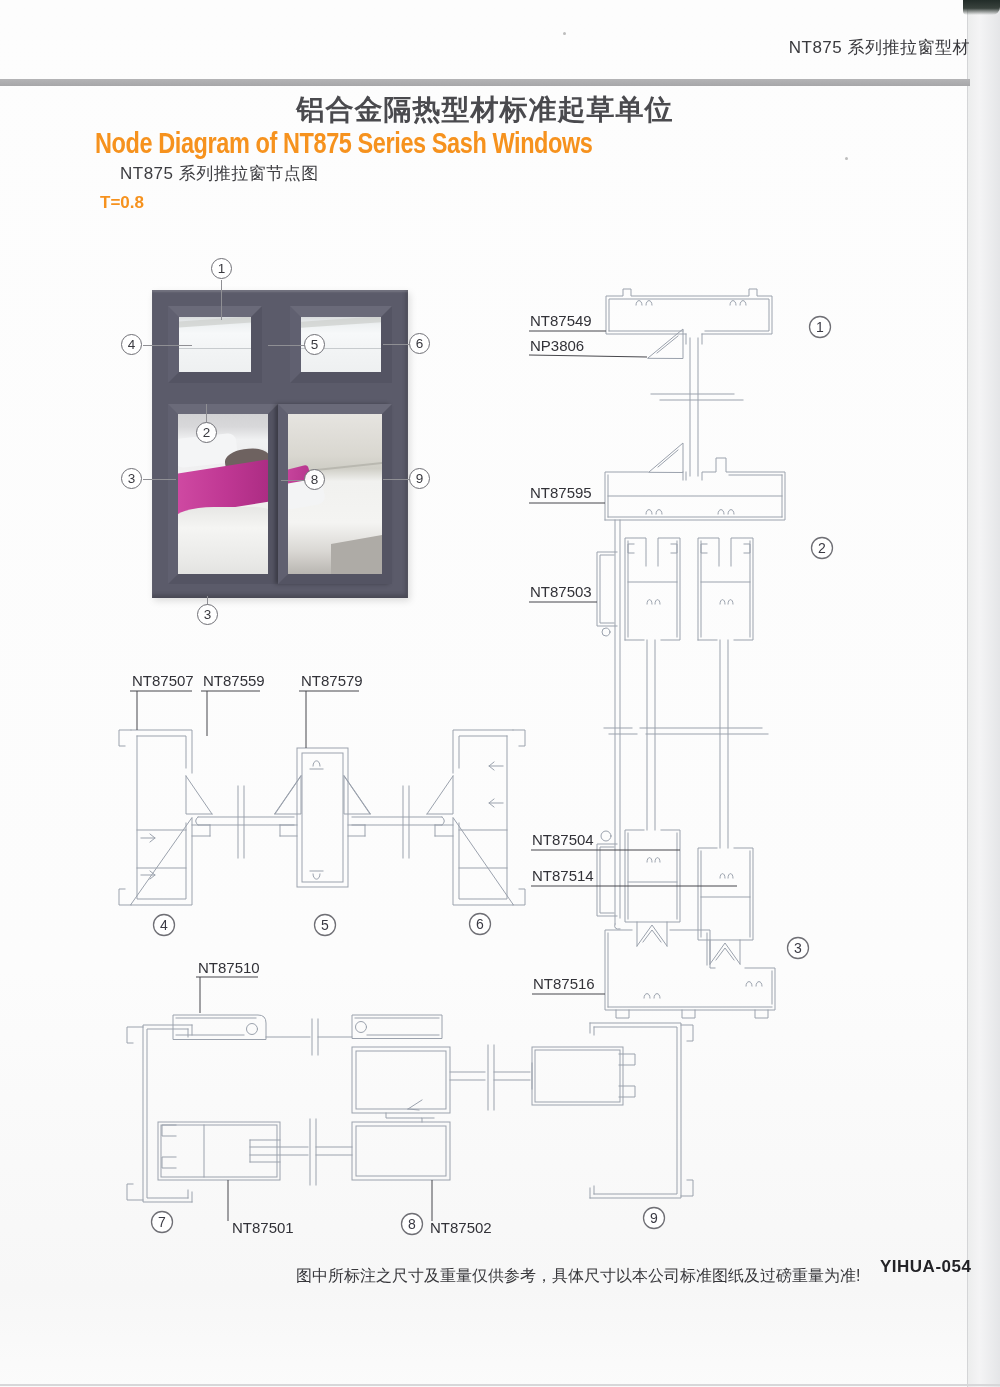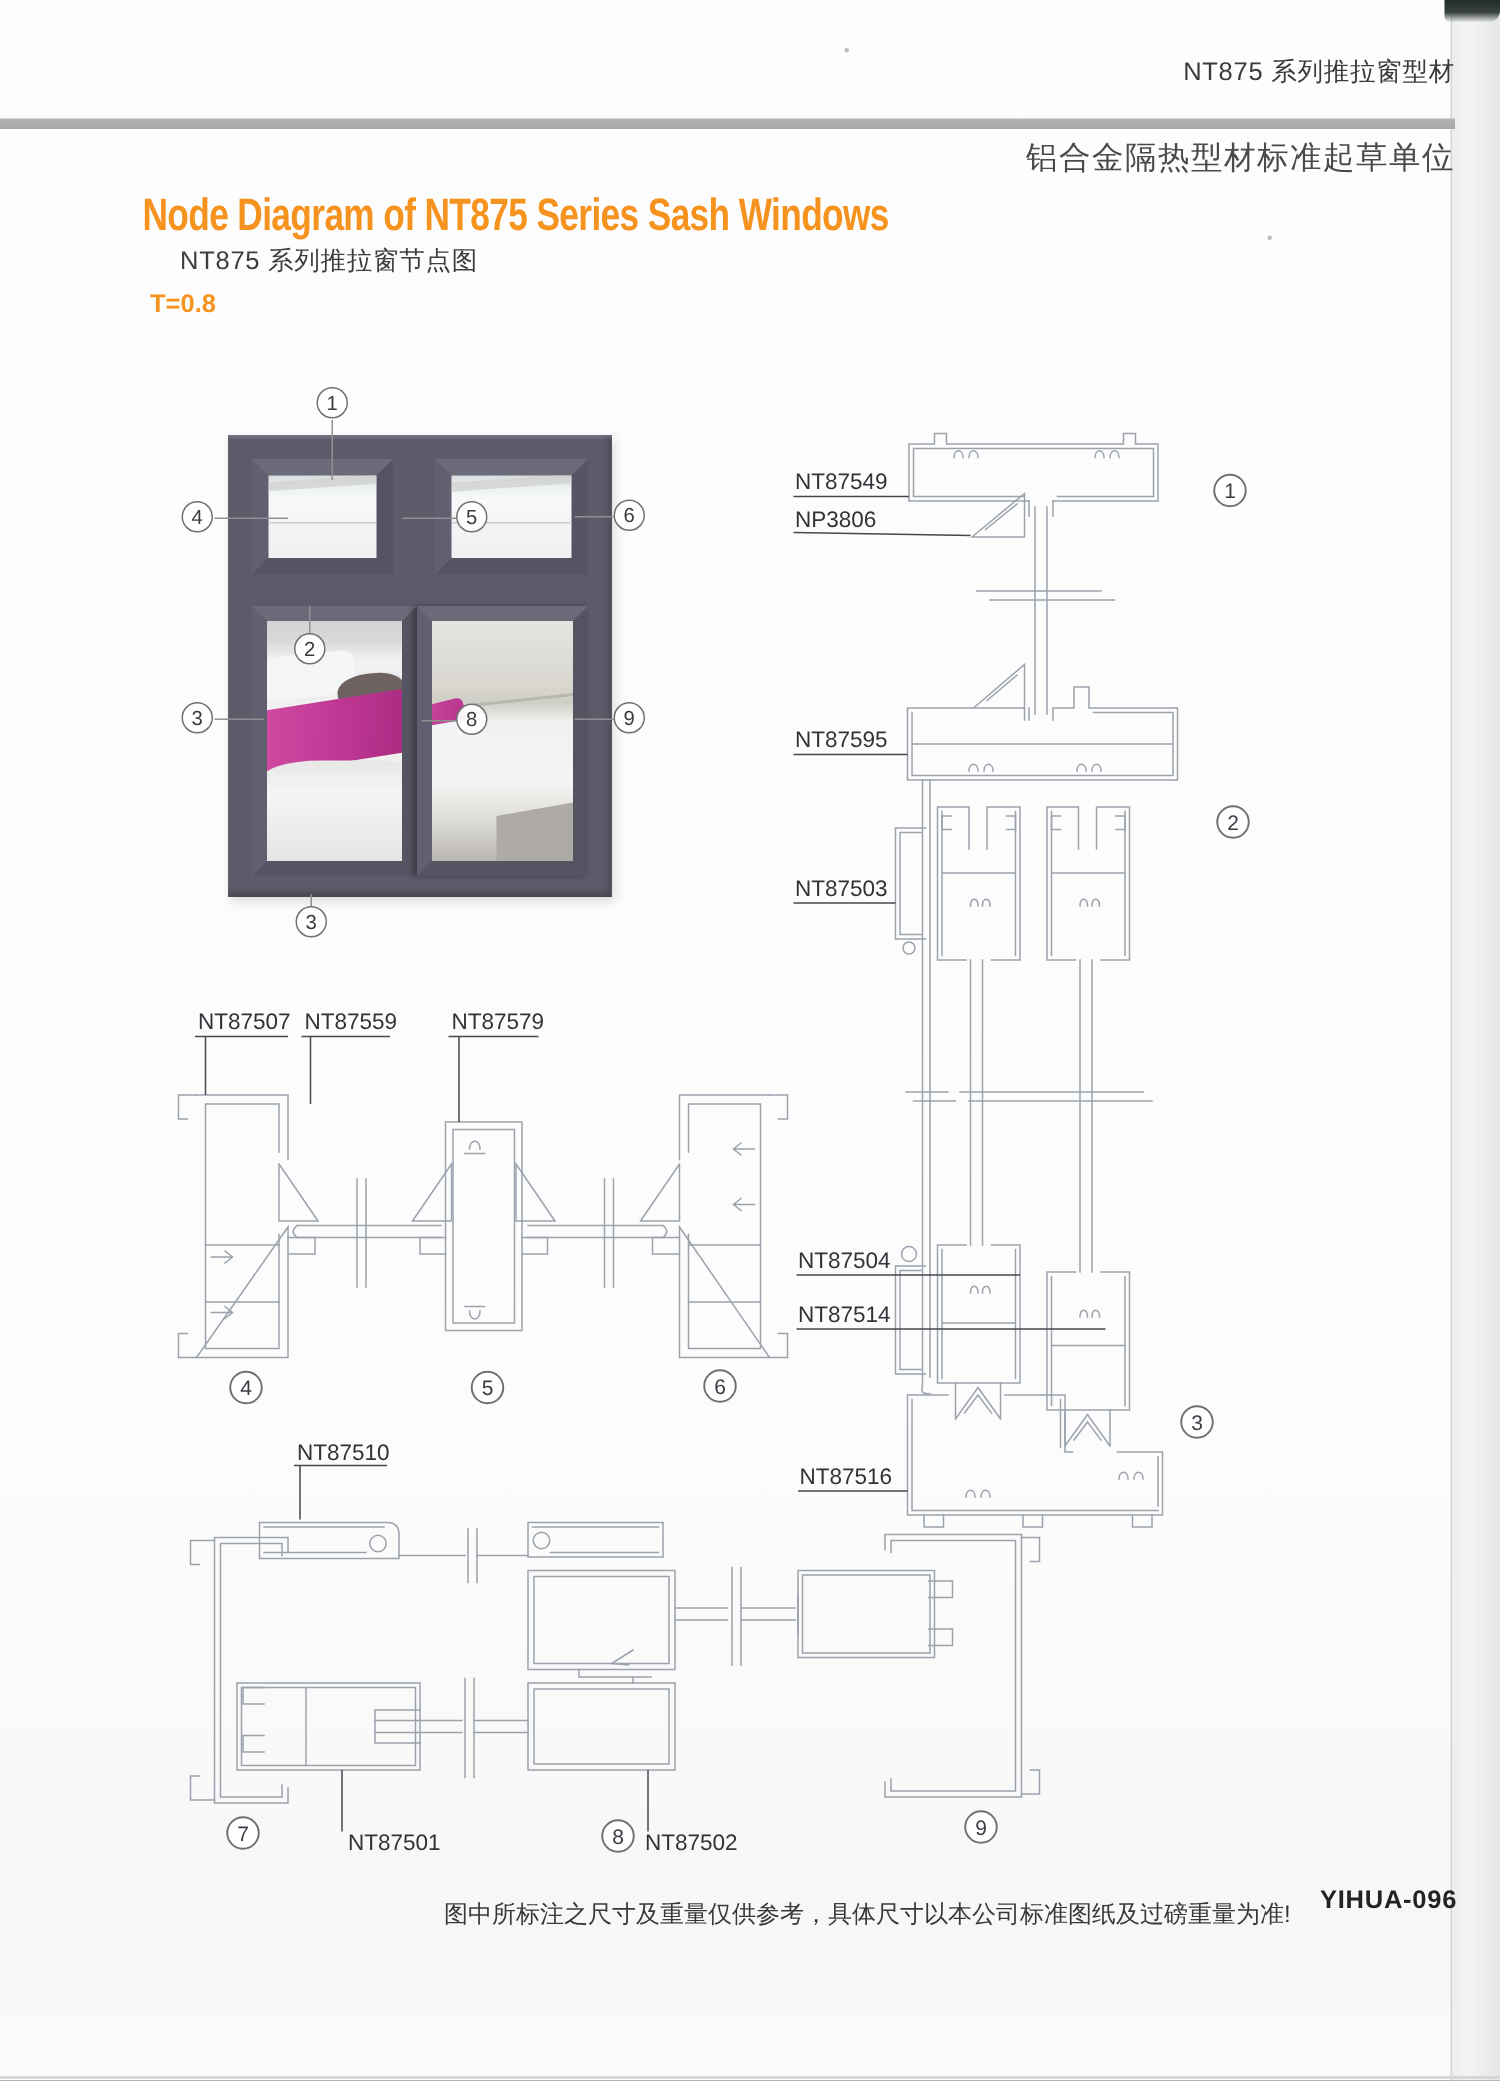--- a/index.html
+++ b/index.html
@@ -12,22 +12,22 @@
         border-left:1px solid #d4d5d7;}
   .corner-dark{position:absolute;left:963px;top:0;width:37px;height:15px;
         background:linear-gradient(180deg,#222c28 0%,#39423d 55%,rgba(70,80,74,0) 100%);
         border-radius:0 0 8px 4px;}
   .bottom-line{position:absolute;left:0;top:1384px;width:100%;height:2px;background:#d7d7d9;}
   
   .hdr-series{position:absolute;left:0;top:36px;width:970px;text-align:right;
         font-size:17px;color:#3a3a3e;letter-spacing:.5px;}
   .hdr-bar{position:absolute;left:0;top:79px;width:970px;height:7px;
         background:linear-gradient(180deg,#b4b4b6,#a7a7a9);}
-  .hdr-org{position:absolute;left:0;top:91px;width:970px;text-align:right;
-        font-size:21px;color:#4a4a4e;letter-spacing:1px;}
+  .hdr-org{position:absolute;left:0;top:91px;width:970px;text-align:center;
+        font-size:28px;color:#4a4a4e;letter-spacing:1px;font-weight:bold;}
   
   .title-en{position:absolute;left:95px;top:126px;font-size:28px;font-weight:800;
         color:#f6921e;white-space:nowrap;transform:scaleX(.84) scaleY(1.08);
         transform-origin:left top;letter-spacing:-.5px;}
   .title-zh{position:absolute;left:101px;top:162px;font-size:17px;color:#3d3d41;letter-spacing:.5px;margin-left:19px;}
   .thick{position:absolute;left:100px;top:193px;font-size:17px;font-weight:700;color:#f6921e;}
   
   .wf{position:absolute;left:152px;top:290px;width:256px;height:308px;background:#5b5b6a;
       box-shadow:inset 0 2px 2px rgba(255,255,255,.16),inset -2px -3px 4px rgba(0,0,0,.22),2px 3px 7px rgba(0,0,0,.13);}
   .pane{position:absolute;box-sizing:border-box;border:10px solid #545463;
@@ -337,15 +337,15 @@
       <circle class="co-c" cx="312" cy="269" r="10.5"></circle>
       <text class="co-t" x="312" y="274">8</text>
     </g>
     <g>
       <circle class="co-c" cx="554" cy="263" r="10.5"></circle>
       <text class="co-t" x="554" y="268">9</text>
     </g>
   </svg>
 
   <div class="foot-note">图中所标注之尺寸及重量仅供参考，具体尺寸以本公司标准图纸及过磅重量为准!</div>
-  <div class="page-code">YIHUA-096</div>
+  <div class="page-code">YIHUA-054</div>
 
 </div>
 
 </body></html>

